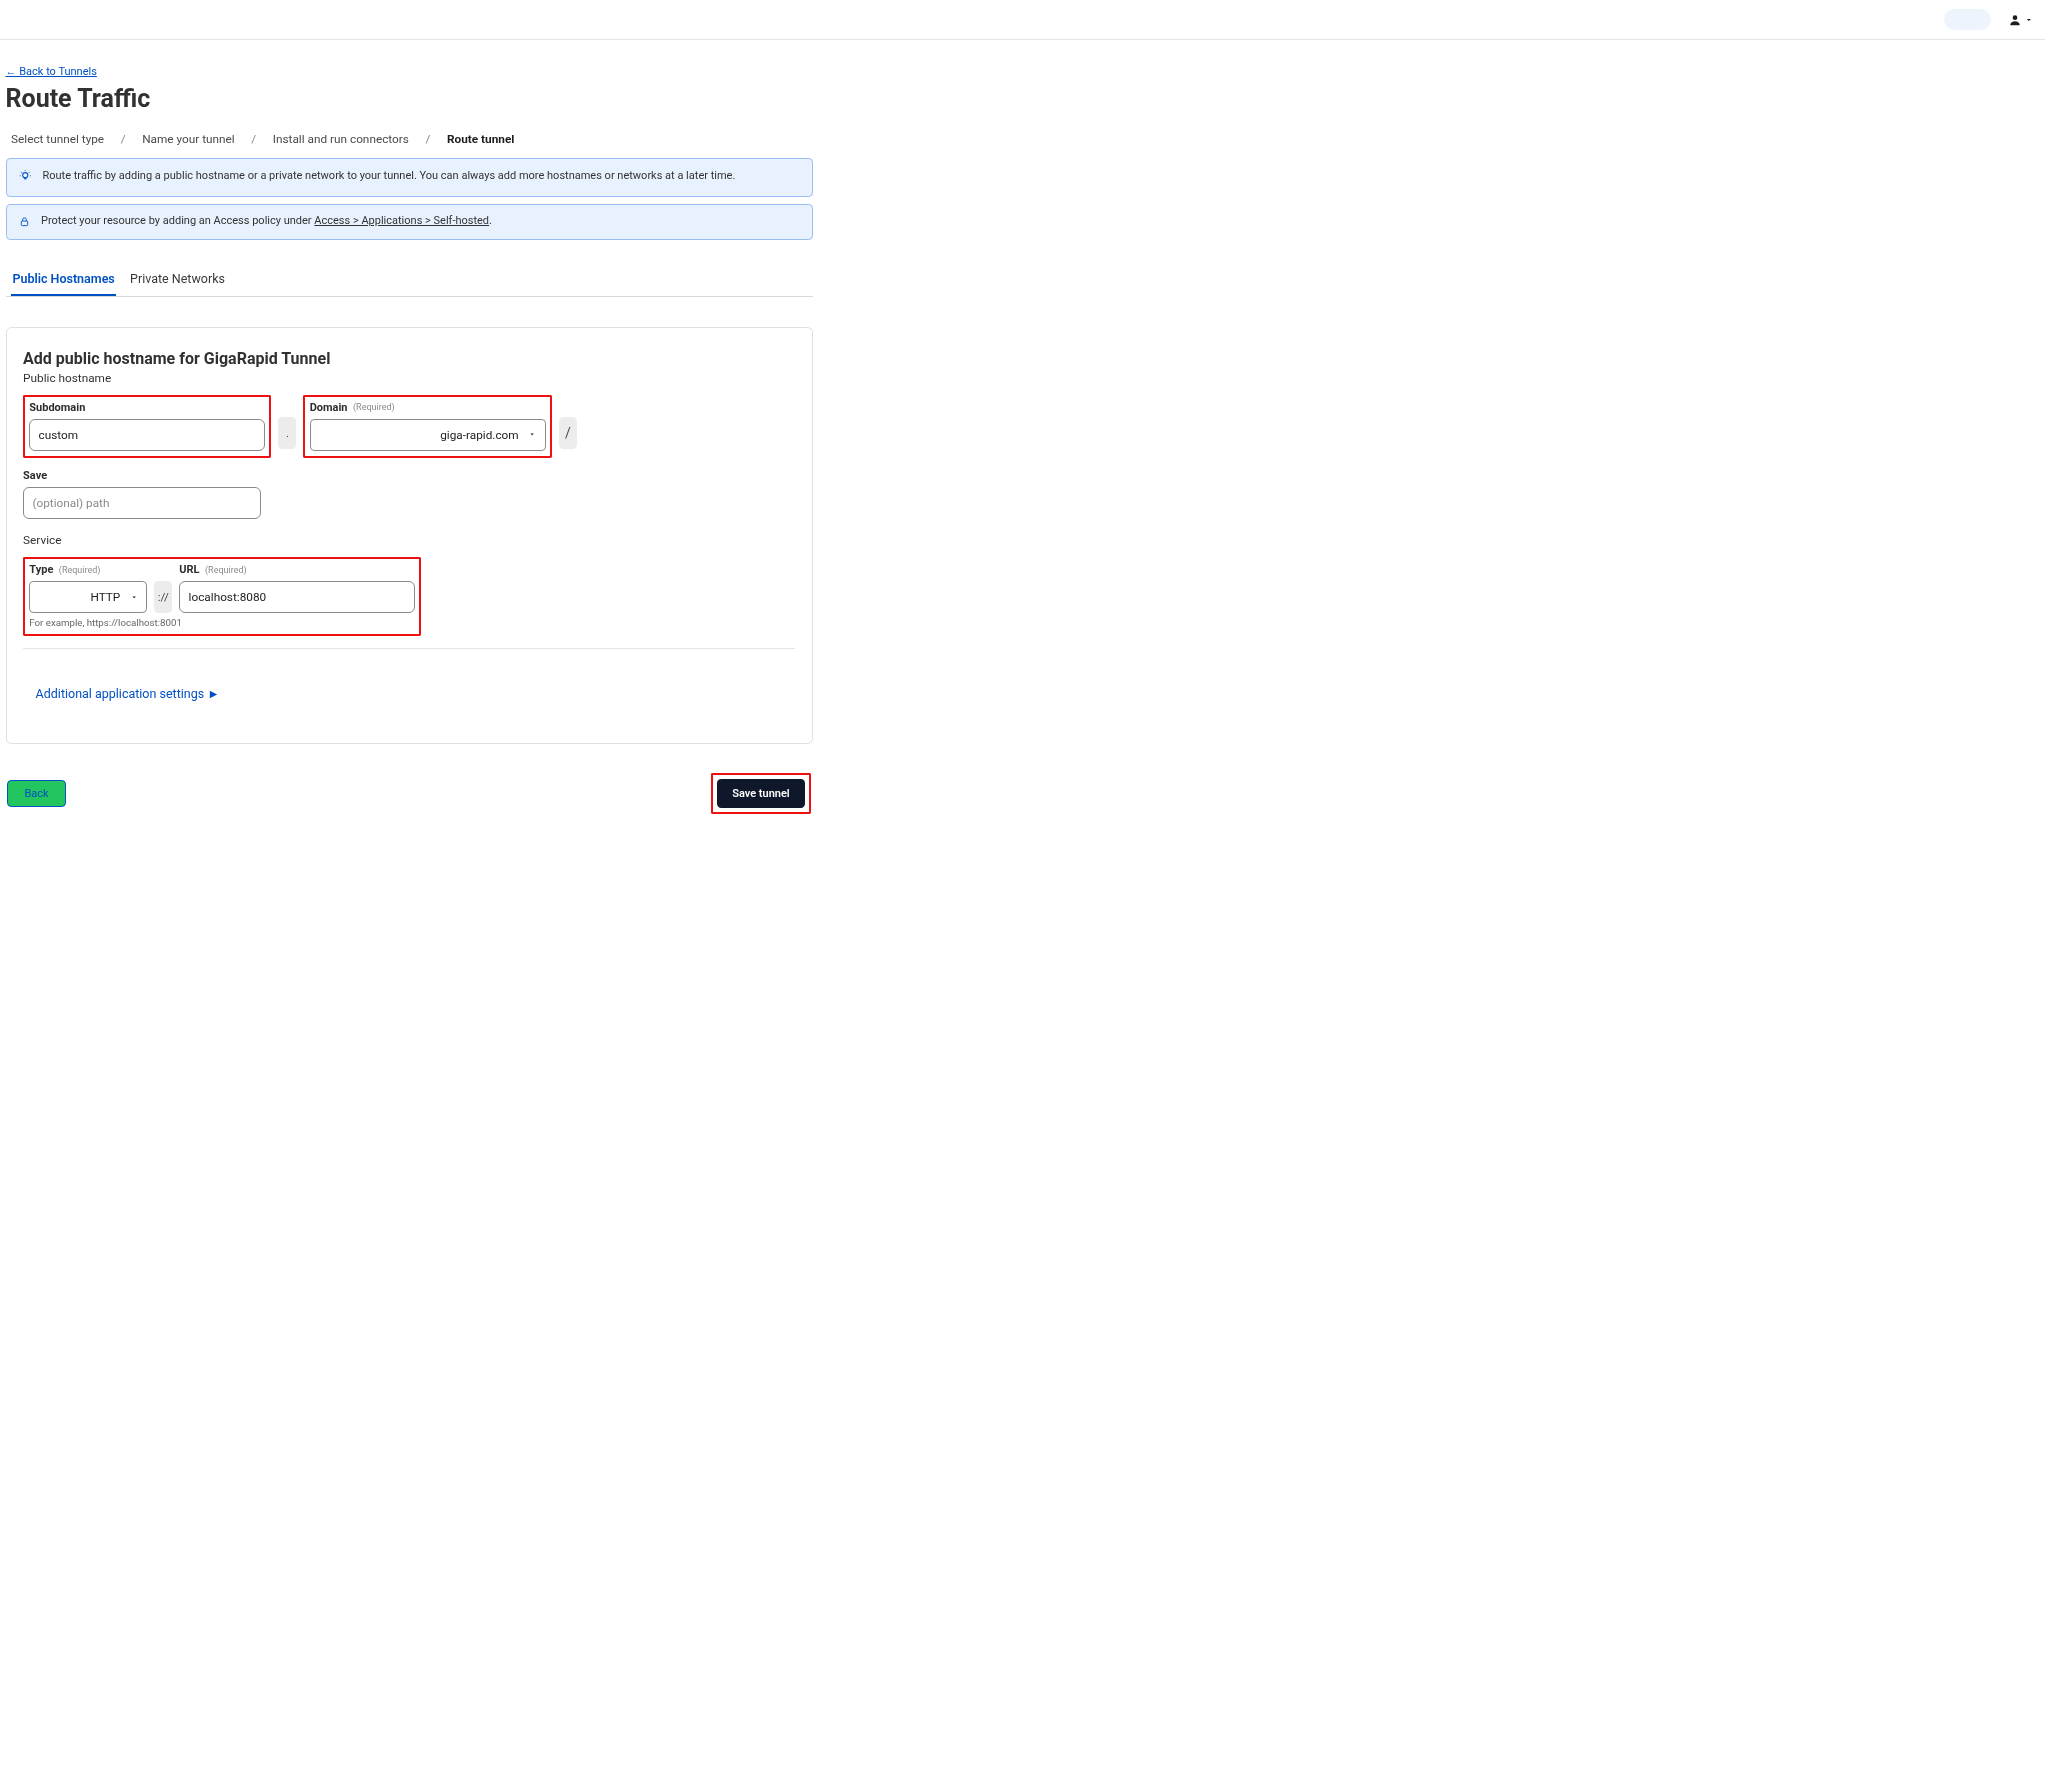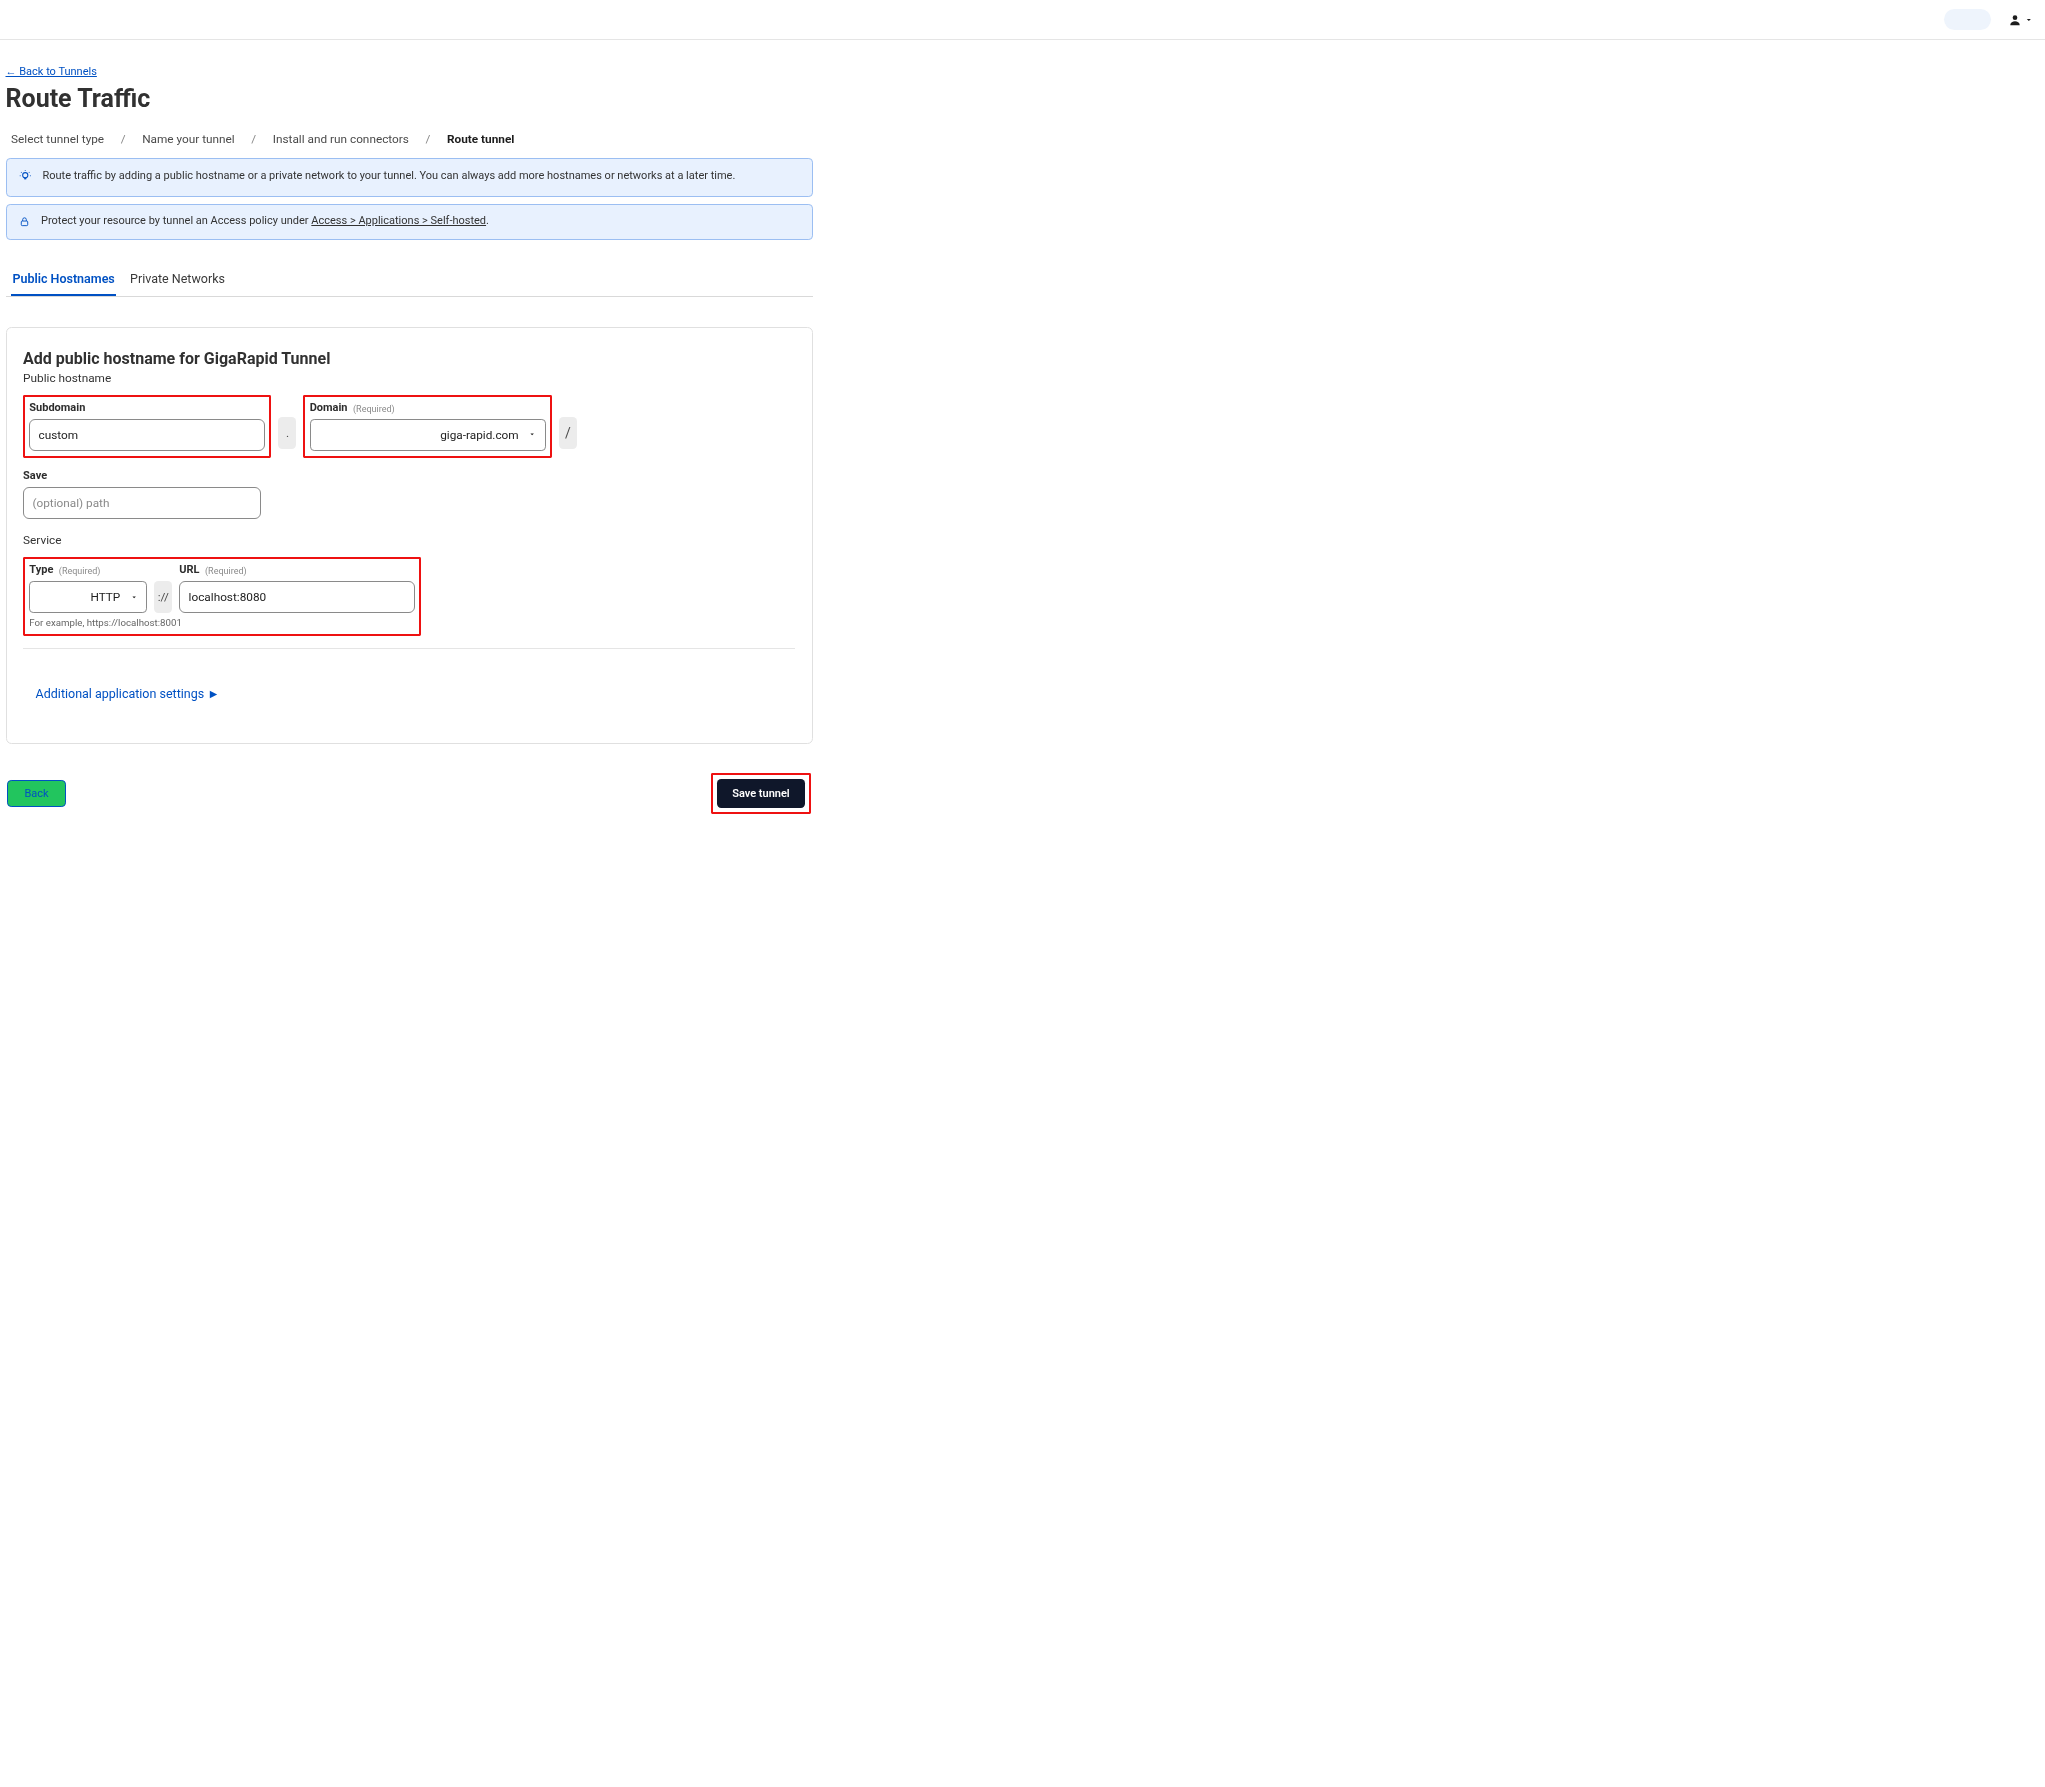--- a/index.html
+++ b/index.html
@@ -18,21 +18,21 @@
   .info-box .icon-slot{flex:0 0 auto;margin-top:1.4px;}
   .info-box a{color:#333;text-decoration:underline;}
   .tab-row{margin-top:30.5px;border-bottom:0.7px solid #d9d9d9;display:flex;gap:12.5px;padding-left:5.5px;}
   .tab{padding:0 1.4px 8.3px 1.4px;font-size:12.5px;color:#3a3a3a;cursor:pointer;}
   .tab.active{color:#0051c3;font-weight:600;border-bottom:2.1px solid #0051c3;margin-bottom:-0.7px;}
   .panel{border:0.7px solid #e0e0e0;border-radius:5.5px;margin-top:30.5px;padding:21px 16.6px 42px 16.6px;}
   .panel h2{font-size:16px;font-weight:700;color:#313131;margin-bottom:2.8px;}
   .section-label{font-size:11.8px;color:#333;margin-top:2.8px;margin-bottom:9.7px;}
   .row{display:flex;align-items:flex-start;gap:7px;flex-wrap:wrap;}
   .field-block{display:flex;flex-direction:column;}
-  .field-block label{font-size:11px;font-weight:700;color:#2d2d2d;margin-bottom:4.9px;display:flex;align-items:flex-end;gap:5.5px;}
+  .field-block label{font-size:11px;font-weight:700;color:#2d2d2d;margin-bottom:4.9px;display:flex;align-items:center;gap:5.5px;}
   .field-block label .req{font-weight:400;font-size:9px;color:#8a8a8a;}
   .text-input{height:32px;border:0.7px solid #8a8a8a;border-radius:6px;padding:0 8.3px;font-size:11.8px;color:#222;background:#fff;}
   .text-input::placeholder{color:#8a8a8a;}
   .select-like{height:32px;border:0.7px solid #8a8a8a;border-radius:4.2px;padding:0 26px 0 8.3px;font-size:11.8px;color:#222;background:#fff;display:flex;align-items:center;position:relative;cursor:pointer;justify-content:flex-end;}
   .select-like .caret{position:absolute;right:8.3px;top:50%;transform:translateY(-50%);}
   .joiner{height:32px;min-width:18px;border-radius:4.2px;background:#ececec;color:#4a4a4a;display:flex;align-items:center;justify-content:center;font-size:11.8px;align-self:flex-end;margin-bottom:0;}
   .joiner.big{font-size:14px;padding:0 4.2px;}
   .highlight{border:2.1px solid #e11;border-radius:1.4px;padding:4.2px 4.2px 5.5px 4.2px;}
   .helper{font-size:9.7px;color:#666;margin-top:4.2px;}
   .divider{border:none;border-top:0.7px solid #e5e5e5;margin:12.5px 0 0 0;}
@@ -96,21 +96,21 @@
   </div>
 
   <div class="info-box">
     <span class="icon-slot">
       <svg width="11" height="11" viewBox="0 0 24 24" fill="none" stroke="#0051c3" stroke-width="2">
           <rect x="5" y="11" width="14" height="10" rx="2"></rect>
           <path d="M8 11V8a4 4 0 0 1 8 0v3"></path>
         </svg>
     </span>
     <span>
-      <span>Protect your resource by tunnel an Access policy under </span><a href="#">Access &gt; Applications &gt; Self-hosted</a><span>.</span>
+      <span>Protect your resource by adding an Access policy under </span><a href="#">Access &gt; Applications &gt; Self-hosted</a><span>.</span>
     </span>
   </div>
 
   <div class="tab-row">
     <div class="tab active">Public Hostnames</div>
     <div class="tab">Private Networks</div>
   </div>
 
   <div class="panel">
     <h2>Add public hostname for GigaRapid Tunnel</h2>

